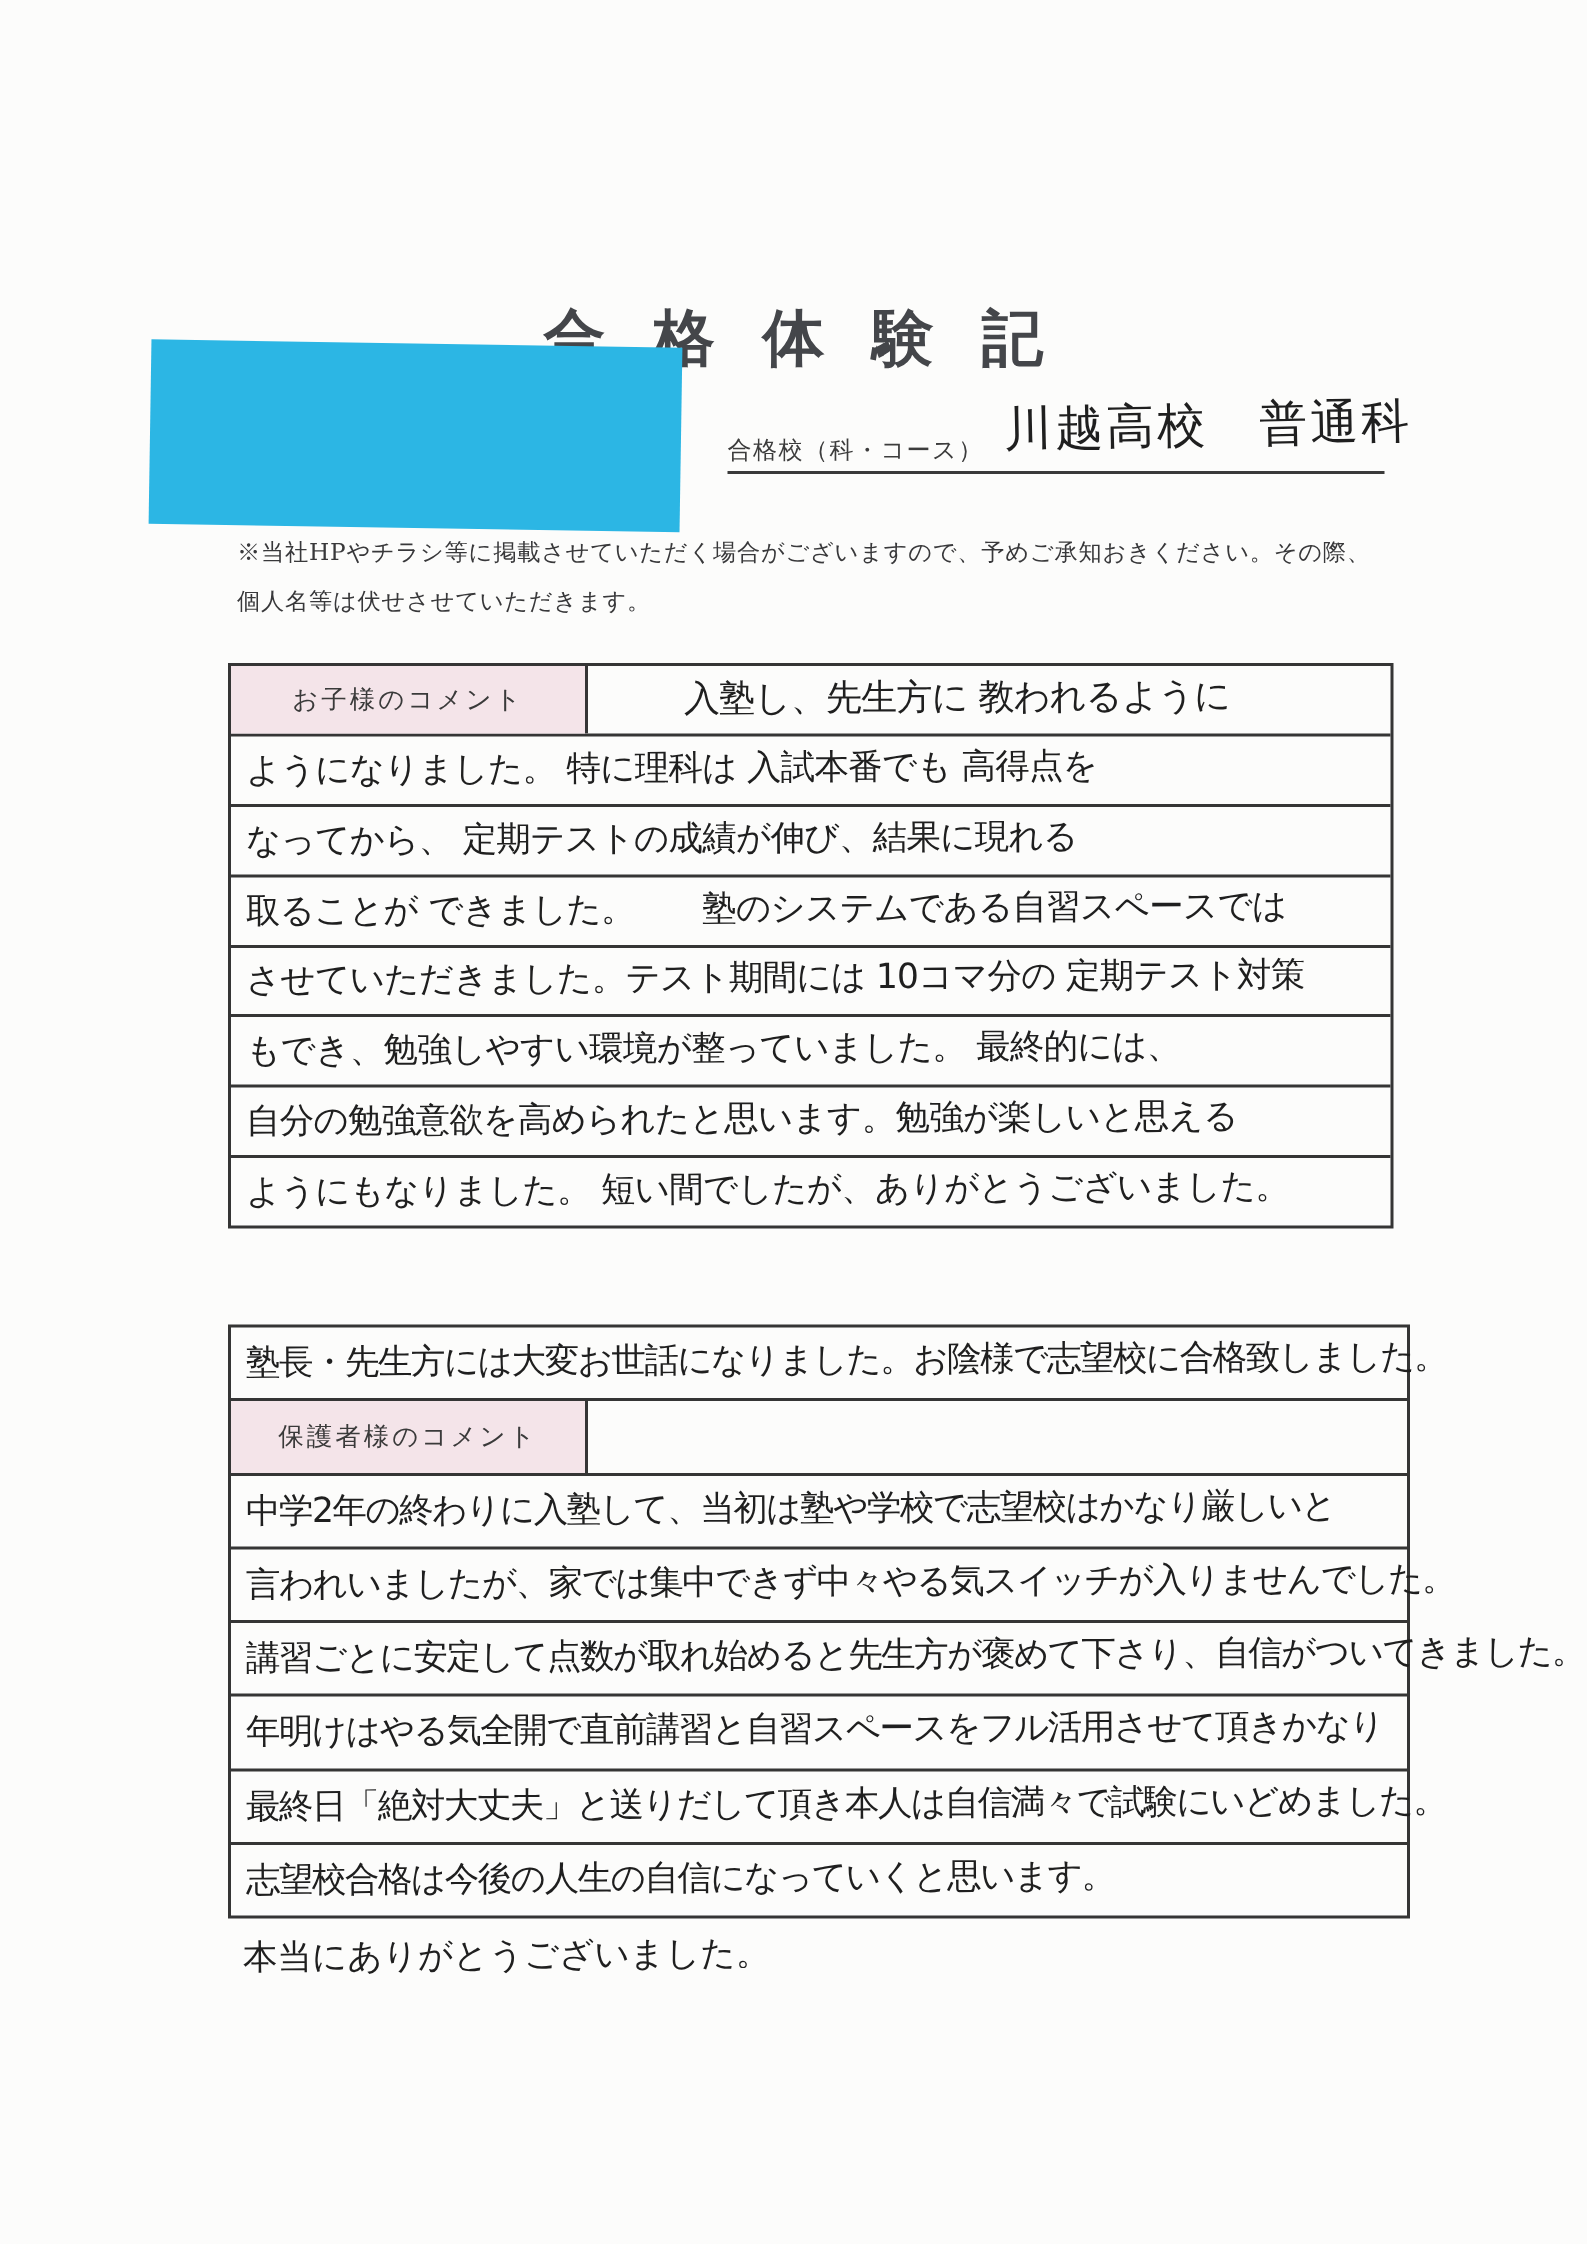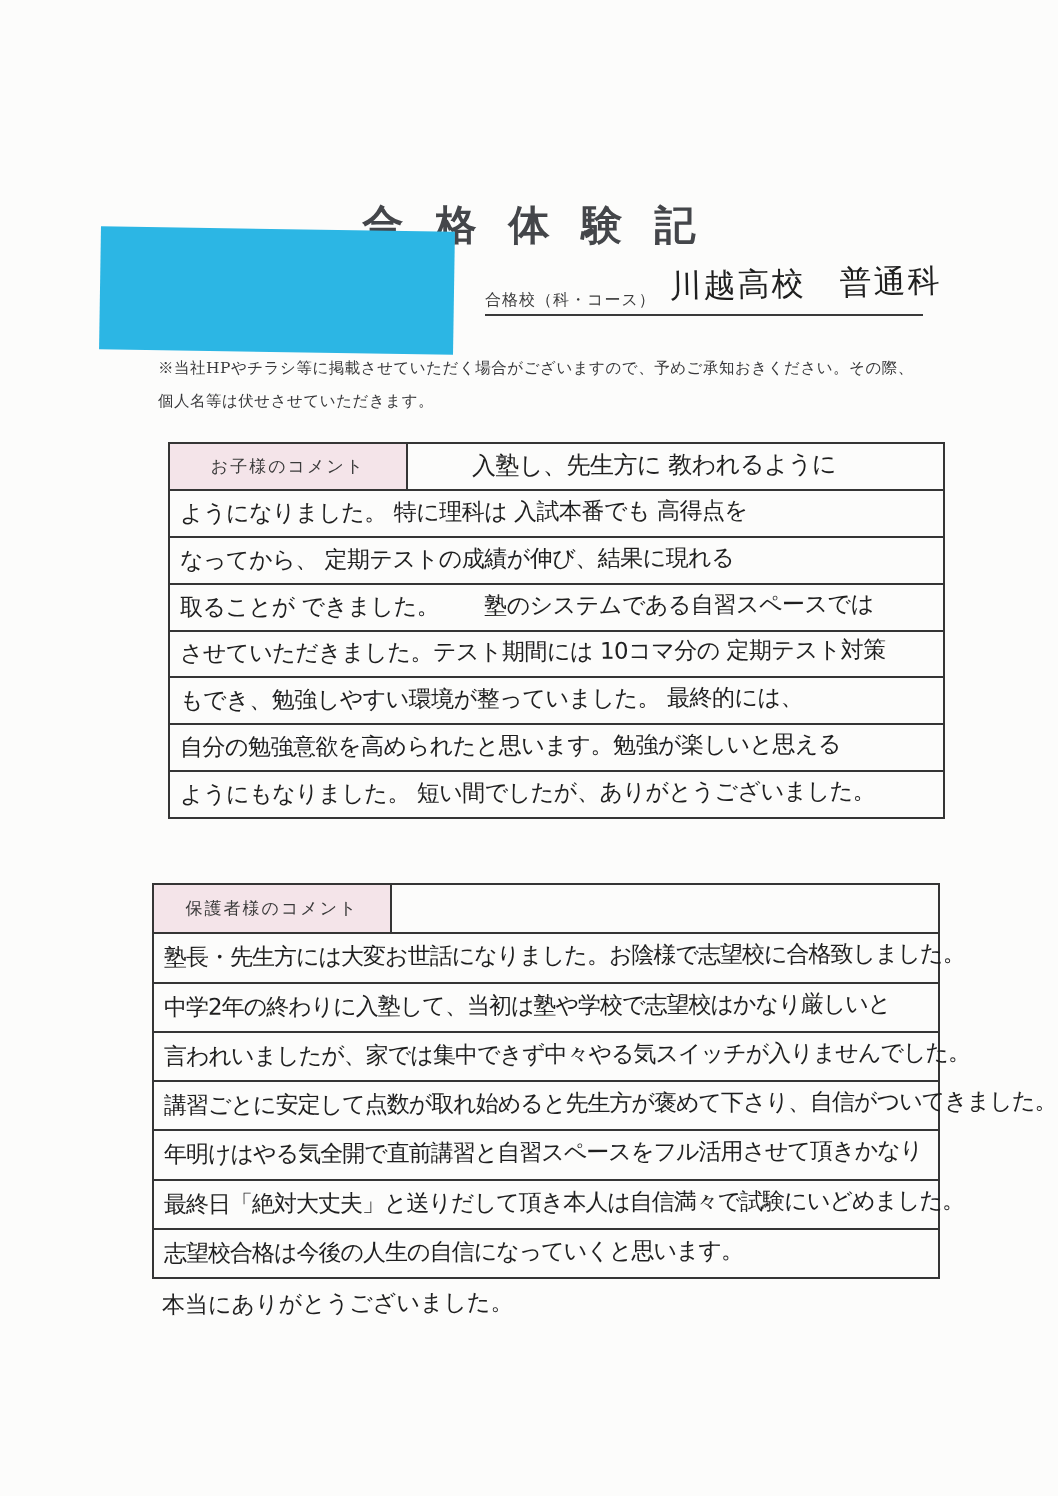--- a/index.html
+++ b/index.html
@@ -96,21 +96,21 @@
   <div class="school-line">
     <span class="school-label">合格校（科・コース）</span>
     <span class="hw school-value">川越高校　普通科</span>
   </div>
 
   <div class="note">
     <div>※当社HPやチラシ等に掲載させていただく場合がございますので、予めご承知おきください。その際、</div>
     <div>個人名等は伏せさせていただきます。</div>
   </div>
 
-  <div class="comment-table child-table" style="top:442px;width:777px;height:377px;margin-left:16px;">
+  <div class="comment-table child-table" style="top:442px;width:777px;height:377px;">
     <div class="row">
       <div class="header-cell" style="background-color: rgb(244, 228, 233);">お子様のコメント</div>
       <div class="hw row-text first-cell-text">入塾し、先生方に 教われるように</div>
     </div>
     <div class="row">
         <div class="hw row-text">ようになりました。 特に理科は 入試本番でも 高得点を</div>
       </div>
     <div class="row">
         <div class="hw row-text">なってから、 定期テストの成績が伸び、結果に現れる</div>
       </div>
@@ -126,26 +126,26 @@
     <div class="row">
         <div class="hw row-text">自分の勉強意欲を高められたと思います。勉強が楽しいと思える</div>
       </div>
     <div class="row">
         <div class="hw row-text">ようにもなりました。 短い間でしたが、ありがとうございました。</div>
       </div>
   </div>
 
   <div class="comment-table parent-table" style="top:883px;width:788px;height:396px;">
     <div class="row">
+        <div class="hw row-text">塾長・先生方には大変お世話になりました。お陰様で志望校に合格致しました。</div>
+      </div>
+    <div class="row">
       <div class="header-cell" style="background-color: rgb(244, 228, 233);">保護者様のコメント</div>
       <div class="row-text"></div>
     </div>
-    <div class="row">
-        <div class="hw row-text">塾長・先生方には大変お世話になりました。お陰様で志望校に合格致しました。</div>
-      </div>
     <div class="row">
         <div class="hw row-text">中学2年の終わりに入塾して、当初は塾や学校で志望校はかなり厳しいと</div>
       </div>
     <div class="row">
         <div class="hw row-text">言われいましたが、家では集中できず中々やる気スイッチが入りませんでした。</div>
       </div>
     <div class="row">
         <div class="hw row-text">講習ごとに安定して点数が取れ始めると先生方が褒めて下さり、自信がついてきました。</div>
       </div>
     <div class="row">

